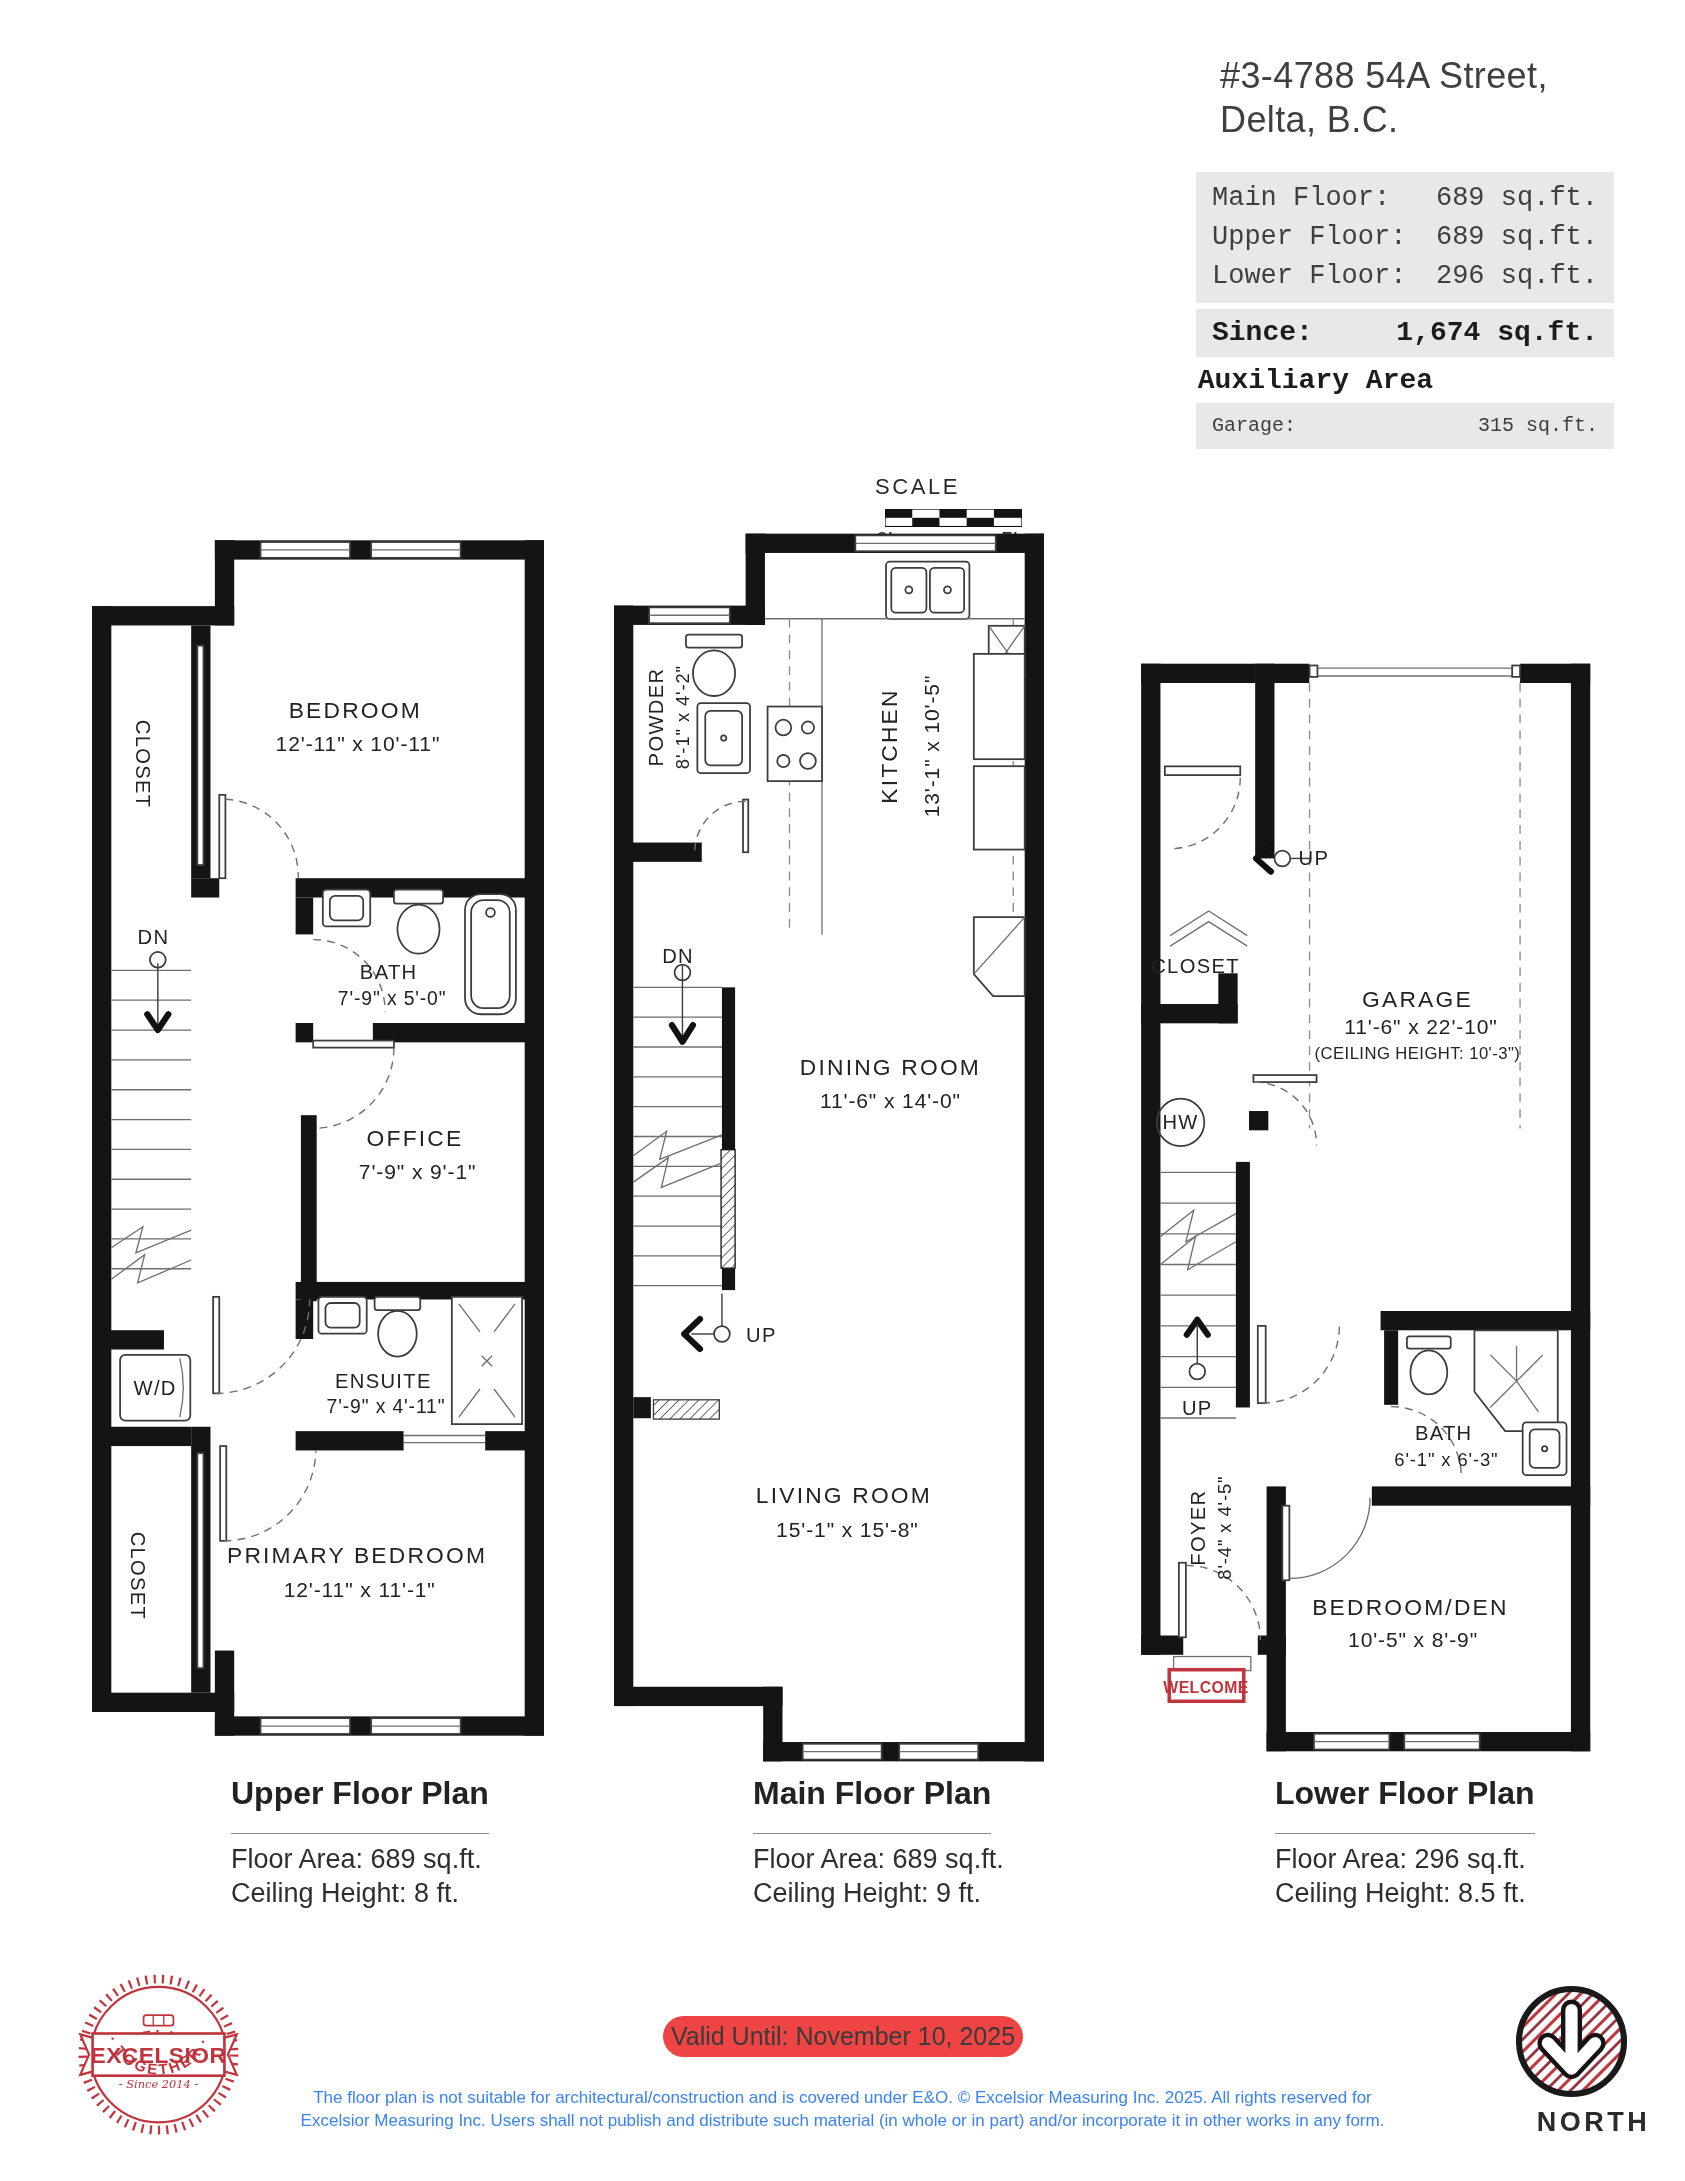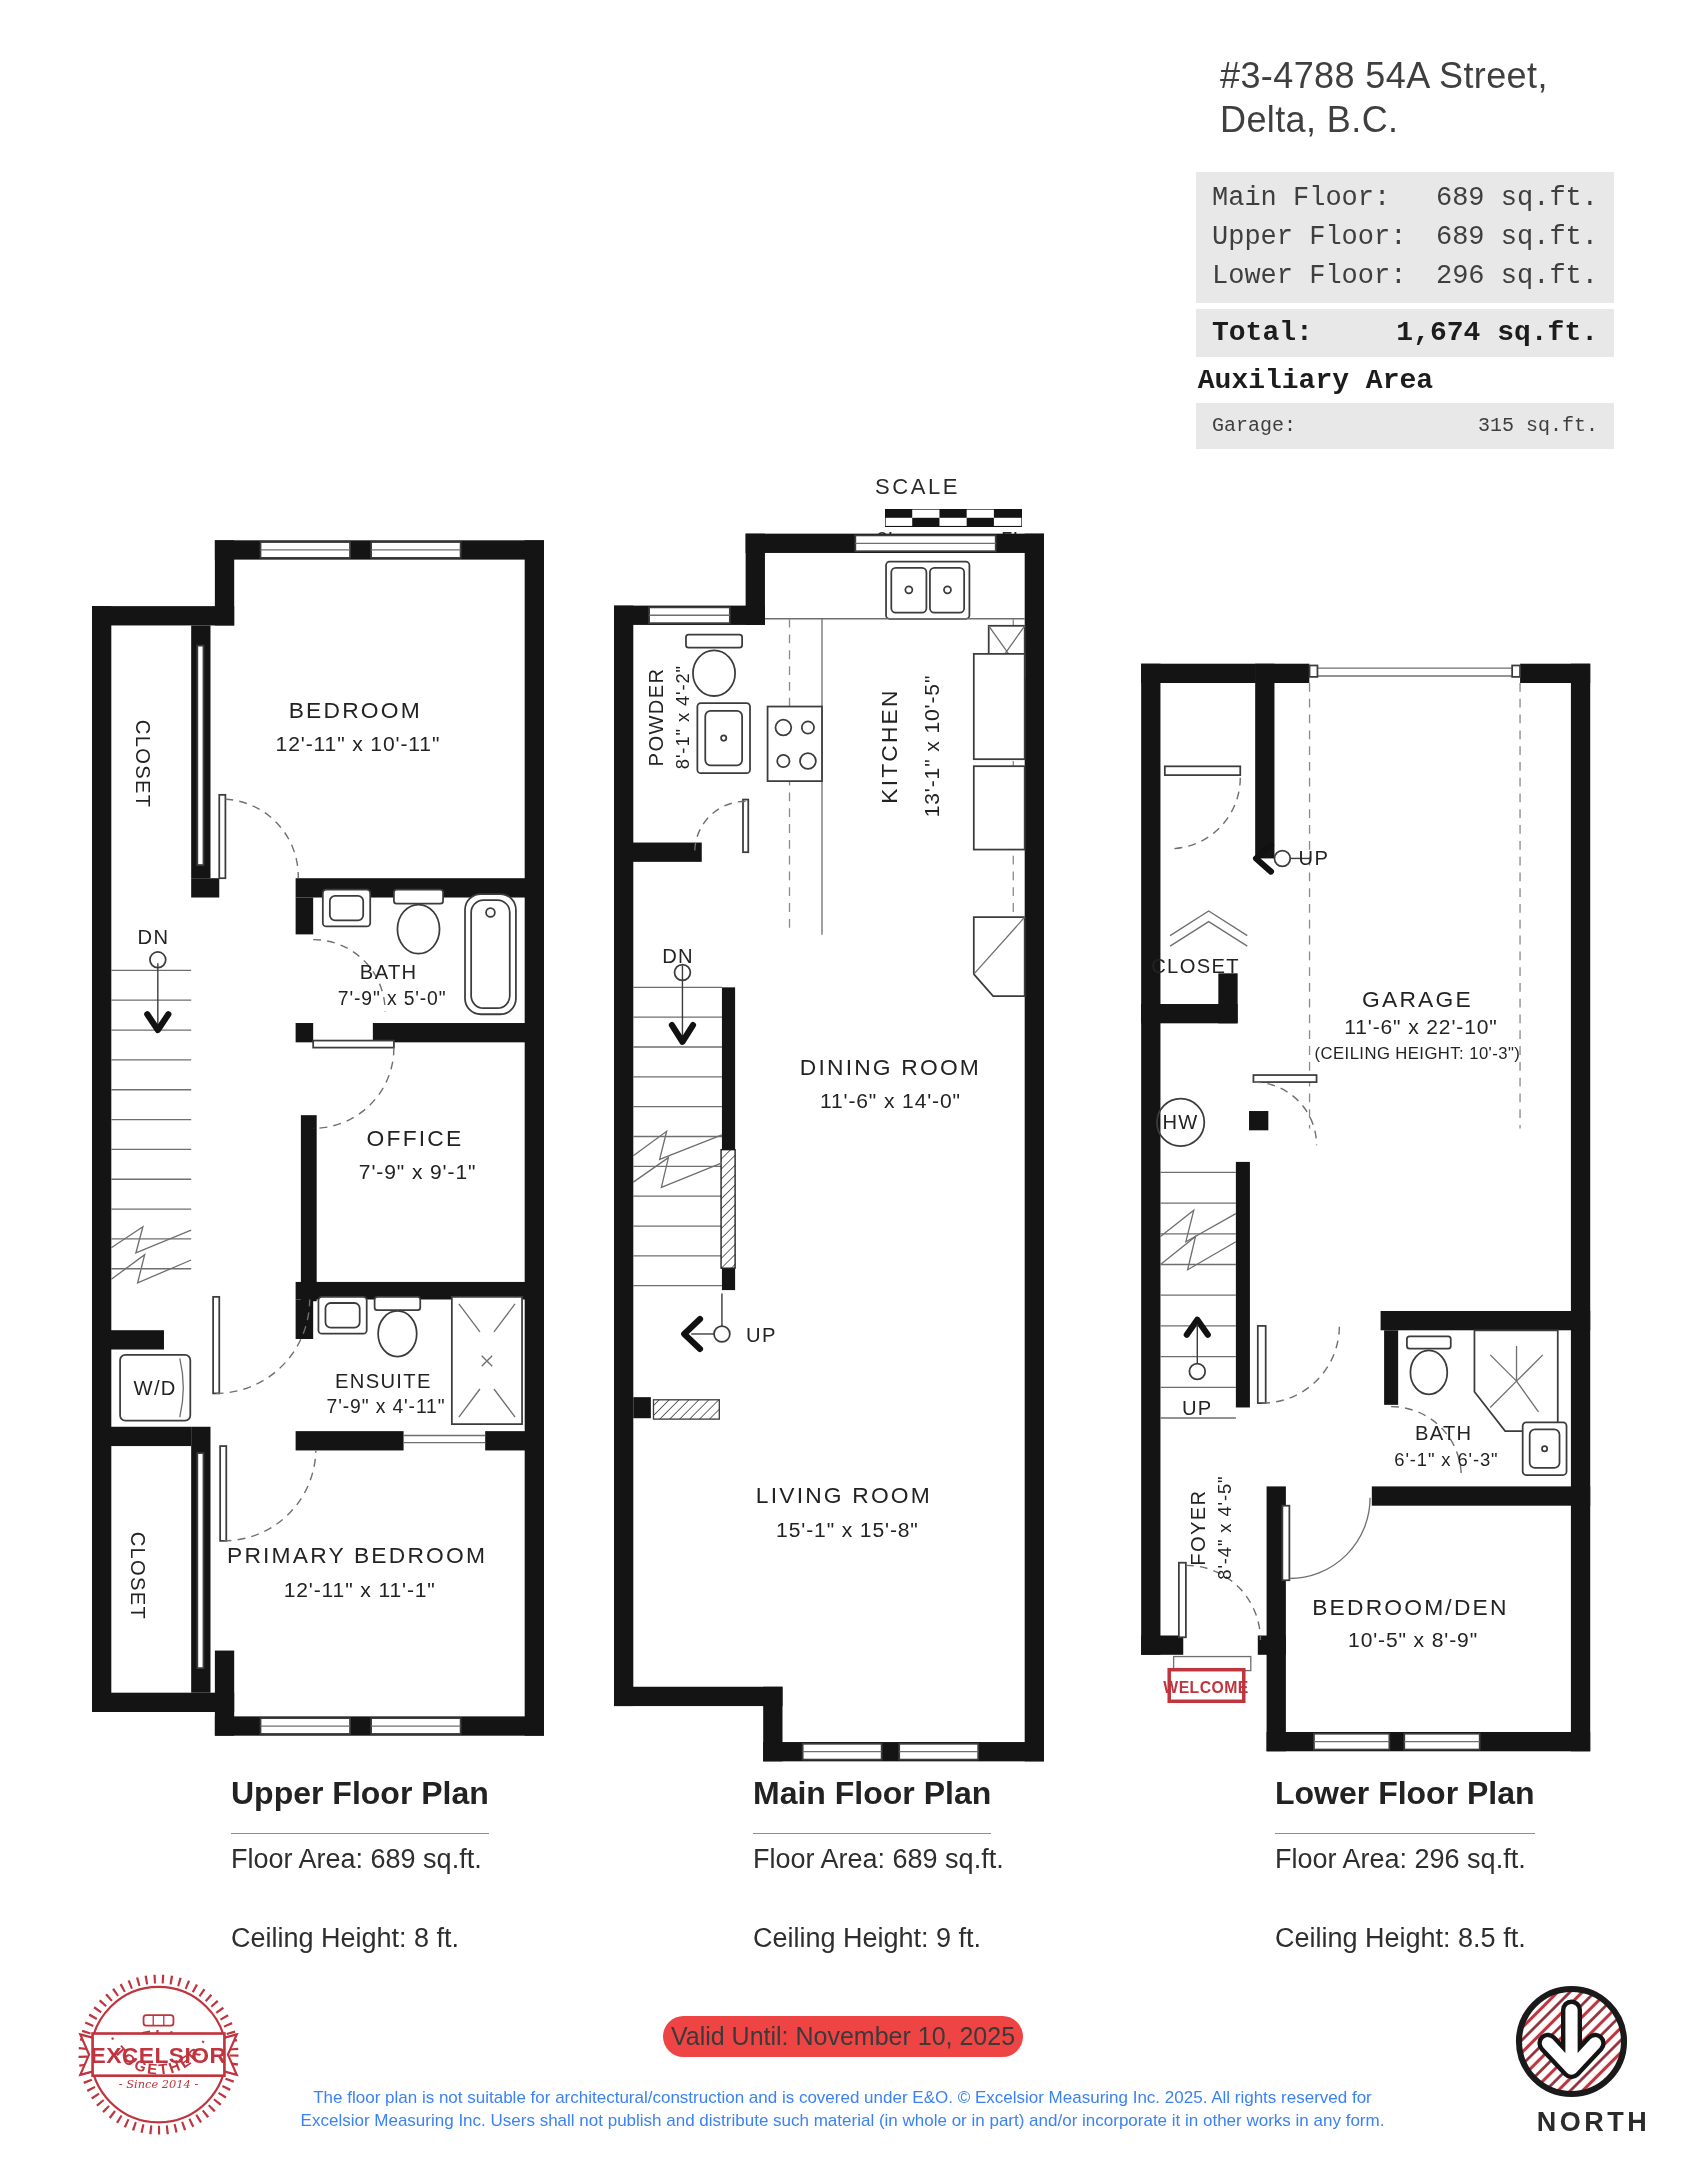--- a/index.html
+++ b/index.html
@@ -35,21 +35,21 @@
   .arrow{ stroke:#111; stroke-width:7; fill:none; stroke-linecap:round; stroke-linejoin:round; }
   .tline{ stroke:#3c3c3c; stroke-width:1.6; fill:none; }
   text.rm { font-family:"Liberation Sans",sans-serif; font-size:26px; letter-spacing:2.5px; fill:#232323; text-anchor:middle; }
   text.dm { font-family:"Liberation Sans",sans-serif; font-size:24px; letter-spacing:1px; fill:#232323; text-anchor:middle; }
   text.sm { font-family:"Liberation Sans",sans-serif; font-size:23px; letter-spacing:1.5px; fill:#232323; text-anchor:middle; }
   text.nt { font-family:"Liberation Sans",sans-serif; font-size:19px; letter-spacing:0.5px; fill:#232323; text-anchor:middle; }
 
   
   .caption { width:263px; }
   .cap-title { display:inline-block; font-size:32px; font-weight:bold; color:#222; padding-bottom:21px; border-bottom:1.8px solid #8d8d8d; }
-  .cap-line { font-size:27px; color:#2e2e2e; line-height:1.25;margin-top:45px; }
+  .cap-line { font-size:27px; color:#2e2e2e; line-height:1.25; }
   .cap-line.first { margin-top:8.8px; }
 
   
   .valid-pill { left:663px; top:2016px; width:360px; height:41px; background:#ef4444; border-radius:21px;
                 display:flex; align-items:center; justify-content:center; font-size:25px; color:#3a3a3a; }
   .disclaimer { left:0; top:2087px; width:1685px; text-align:center; font-size:17px; color:#3b82f6; line-height:1.35; }
   .north-label { left:1512px; top:2107px; width:119px; text-align:center; font-size:27px; font-weight:bold; letter-spacing:3.5px; color:#2b2b2b;margin-left:22px; }
 </style>
 </head>
 <body>
@@ -68,21 +68,21 @@
     <div class="arow">
       <span>Upper Floor:</span>
       <span>689 sq.ft.</span>
     </div>
     <div class="arow">
       <span>Lower Floor:</span>
       <span>296 sq.ft.</span>
     </div>
   </div>
   <div class="arow-total">
-    <span>Total:</span>
+    <span>Since:</span>
     <span>1,674 sq.ft.</span>
   </div>
   <div class="aux-head">Auxiliary Area</div>
   <div class="arow-garage">
     <span>Garage:</span>
     <span>315 sq.ft.</span>
   </div>
 </div>
 
 <div class="abs scale-label">SCALE</div>

